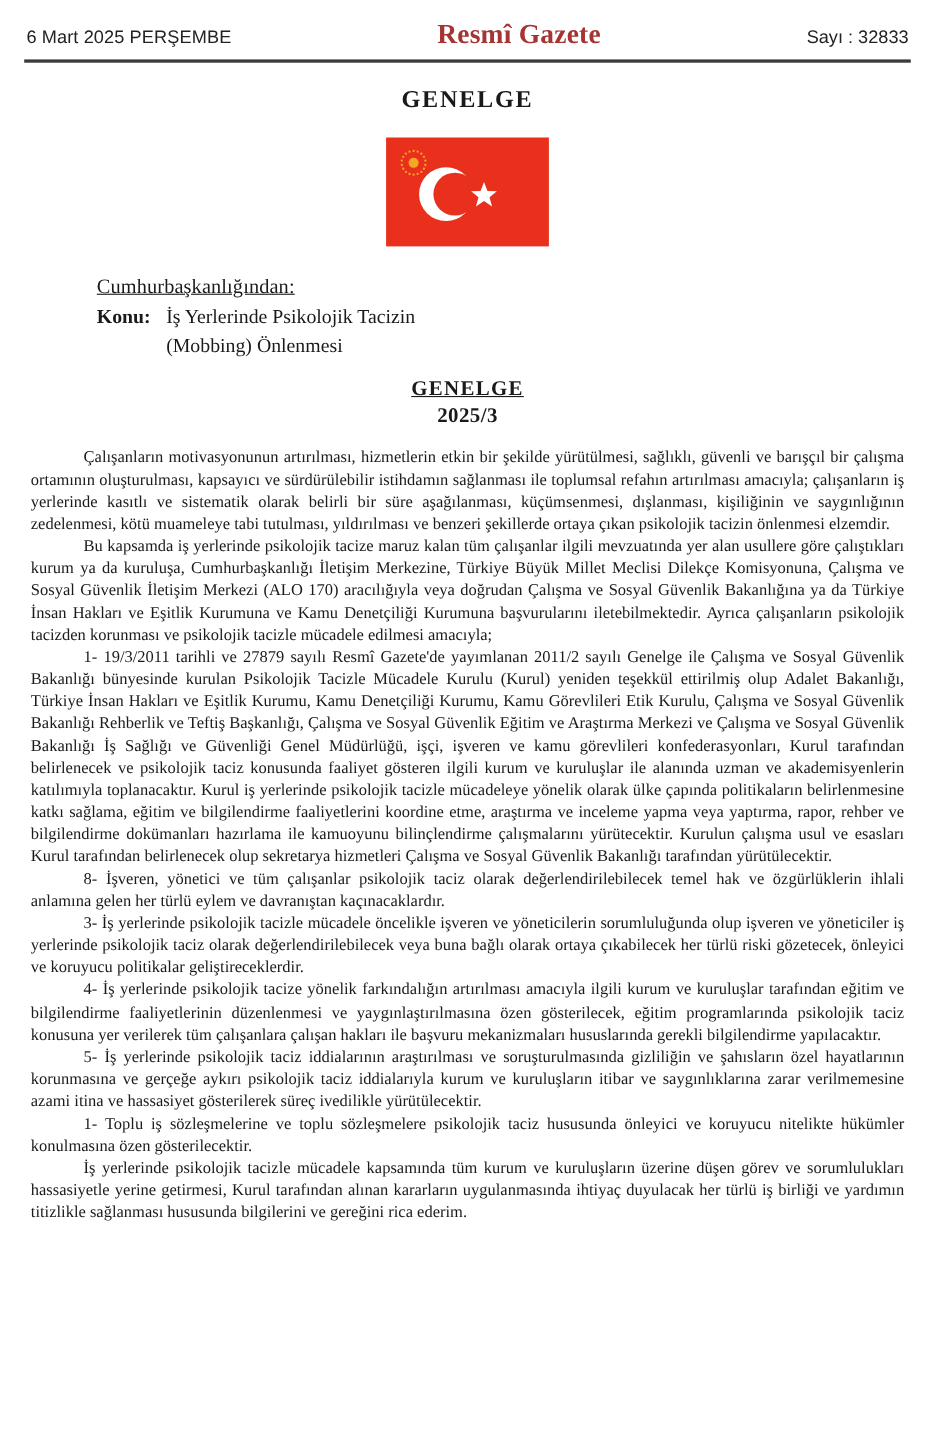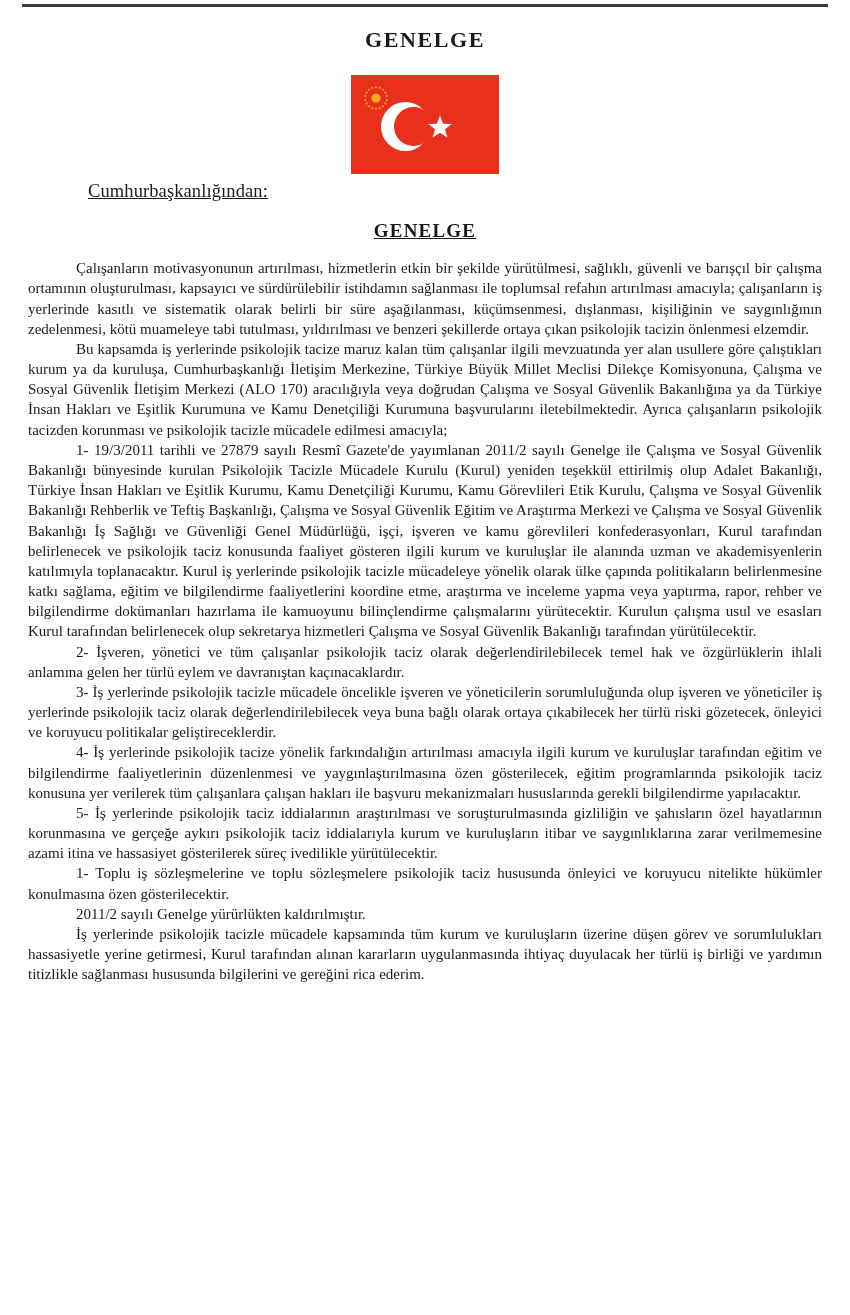--- a/index.html
+++ b/index.html
@@ -122,21 +122,21 @@
     position: absolute;
     left: 10px;
     top: 8px;
     width: 30px;
     height: 30px;
   }
   .sun-emblem svg { display: block; }
 
   
   .subject-block {
-    margin: 4px 0 0 88px;
+    margin: 24px 0 0 88px;
     font-size: 18px;
     line-height: 1.42;
   }
   .from-line {
     text-decoration: underline;
     font-size: 18.5px;
     letter-spacing: 0.1px;
   }
   .subject-row {
     display: flex;
@@ -181,20 +181,25 @@
   .body-text p {
     margin: 0;
     text-indent: 48px;
   }
 </style>
 </head>
 <body>
 
 <div class="page">
 
+  <div class="masthead">
+    <div class="masthead-date">6 Mart 2025 PERŞEMBE</div>
+    <div class="masthead-title">Resmî Gazete</div>
+    <div class="masthead-issue">Sayı : 32833</div>
+  </div>
   <div class="masthead-rule"></div>
 
   <div class="doc-heading">GENELGE</div>
 
   <div class="flag-wrap">
     <div class="flag">
       <div class="sun-emblem">
         <svg viewBox="0 0 30 30" width="30" height="30" aria-hidden="true">
           <g fill="#f5a623">
             <circle cx="15" cy="15" r="4.6"></circle>
@@ -224,32 +229,39 @@
       <div class="flag-star">
         <svg viewBox="0 0 24 24" width="26" height="26" aria-hidden="true">
           <polygon fill="#ffffff" points="12,1.4 14.9,8.9 22.8,9.2 16.6,14.1 18.8,21.8 12,17.3 5.2,21.8 7.4,14.1 1.2,9.2 9.1,8.9"></polygon>
         </svg>
       </div>
     </div>
   </div>
 
   <div class="subject-block">
     <div class="from-line">Cumhurbaşkanlığından:</div>
+    <div class="subject-row">
+      <div class="subject-label">Konu:</div>
+      <div class="subject-value">
+        <div>İş Yerlerinde Psikolojik Tacizin</div>
+        <div>(Mobbing) Önlenmesi</div>
+      </div>
+    </div>
   </div>
 
   <div class="circular-title">
     <span class="underlined">GENELGE</span>
   </div>
+  <div class="circular-number">2025/3</div>
 
   <div class="body-text">
     <p>Çalışanların motivasyonunun artırılması, hizmetlerin etkin bir şekilde yürütülmesi, sağlıklı, güvenli ve barışçıl bir çalışma ortamının oluşturulması, kapsayıcı ve sürdürülebilir istihdamın sağlanması ile toplumsal refahın artırılması amacıyla; çalışanların iş yerlerinde kasıtlı ve sistematik olarak belirli bir süre aşağılanması, küçümsenmesi, dışlanması, kişiliğinin ve saygınlığının zedelenmesi, kötü muameleye tabi tutulması, yıldırılması ve benzeri şekillerde ortaya çıkan psikolojik tacizin önlenmesi elzemdir.</p>
     <p>Bu kapsamda iş yerlerinde psikolojik tacize maruz kalan tüm çalışanlar ilgili mevzuatında yer alan usullere göre çalıştıkları kurum ya da kuruluşa, Cumhurbaşkanlığı İletişim Merkezine, Türkiye Büyük Millet Meclisi Dilekçe Komisyonuna, Çalışma ve Sosyal Güvenlik İletişim Merkezi (ALO 170) aracılığıyla veya doğrudan Çalışma ve Sosyal Güvenlik Bakanlığına ya da Türkiye İnsan Hakları ve Eşitlik Kurumuna ve Kamu Denetçiliği Kurumuna başvurularını iletebilmektedir. Ayrıca çalışanların psikolojik tacizden korunması ve psikolojik tacizle mücadele edilmesi amacıyla;</p>
     <p>1- 19/3/2011 tarihli ve 27879 sayılı Resmî Gazete'de yayımlanan 2011/2 sayılı Genelge ile Çalışma ve Sosyal Güvenlik Bakanlığı bünyesinde kurulan Psikolojik Tacizle Mücadele Kurulu (Kurul) yeniden teşekkül ettirilmiş olup Adalet Bakanlığı, Türkiye İnsan Hakları ve Eşitlik Kurumu, Kamu Denetçiliği Kurumu, Kamu Görevlileri Etik Kurulu, Çalışma ve Sosyal Güvenlik Bakanlığı Rehberlik ve Teftiş Başkanlığı, Çalışma ve Sosyal Güvenlik Eğitim ve Araştırma Merkezi ve Çalışma ve Sosyal Güvenlik Bakanlığı İş Sağlığı ve Güvenliği Genel Müdürlüğü, işçi, işveren ve kamu görevlileri konfederasyonları, Kurul tarafından belirlenecek ve psikolojik taciz konusunda faaliyet gösteren ilgili kurum ve kuruluşlar ile alanında uzman ve akademisyenlerin katılımıyla toplanacaktır. Kurul iş yerlerinde psikolojik tacizle mücadeleye yönelik olarak ülke çapında politikaların belirlenmesine katkı sağlama, eğitim ve bilgilendirme faaliyetlerini koordine etme, araştırma ve inceleme yapma veya yaptırma, rapor, rehber ve bilgilendirme dokümanları hazırlama ile kamuoyunu bilinçlendirme çalışmalarını yürütecektir. Kurulun çalışma usul ve esasları Kurul tarafından belirlenecek olup sekretarya hizmetleri Çalışma ve Sosyal Güvenlik Bakanlığı tarafından yürütülecektir.</p>
-    <p>2- İşveren, yönetici ve tüm çalışanlar psikolojik taciz olarak değerlendirilebilecek temel hak ve özgürlüklerin ihlali anlamına gelen her türlü eylem ve davranıştan kaçınacaklardır.</p>
+    <p>8- İşveren, yönetici ve tüm çalışanlar psikolojik taciz olarak değerlendirilebilecek temel hak ve özgürlüklerin ihlali anlamına gelen her türlü eylem ve davranıştan kaçınacaklardır.</p>
     <p>3- İş yerlerinde psikolojik tacizle mücadele öncelikle işveren ve yöneticilerin sorumluluğunda olup işveren ve yöneticiler iş yerlerinde psikolojik taciz olarak değerlendirilebilecek veya buna bağlı olarak ortaya çıkabilecek her türlü riski gözetecek, önleyici ve koruyucu politikalar geliştireceklerdir.</p>
     <p>4- İş yerlerinde psikolojik tacize yönelik farkındalığın artırılması amacıyla ilgili kurum ve kuruluşlar tarafından eğitim ve bilgilendirme faaliyetlerinin düzenlenmesi ve yaygınlaştırılmasına özen gösterilecek, eğitim programlarında psikolojik taciz konusuna yer verilerek tüm çalışanlara çalışan hakları ile başvuru mekanizmaları hususlarında gerekli bilgilendirme yapılacaktır.</p>
     <p>5- İş yerlerinde psikolojik taciz iddialarının araştırılması ve soruşturulmasında gizliliğin ve şahısların özel hayatlarının korunmasına ve gerçeğe aykırı psikolojik taciz iddialarıyla kurum ve kuruluşların itibar ve saygınlıklarına zarar verilmemesine azami itina ve hassasiyet gösterilerek süreç ivedilikle yürütülecektir.</p>
     <p>1- Toplu iş sözleşmelerine ve toplu sözleşmelere psikolojik taciz hususunda önleyici ve koruyucu nitelikte hükümler konulmasına özen gösterilecektir.</p>
-    <p>2011/2 sayılı Genelge yürürlükten kaldırılmıştır.</p>
     <p>İş yerlerinde psikolojik tacizle mücadele kapsamında tüm kurum ve kuruluşların üzerine düşen görev ve sorumlulukları hassasiyetle yerine getirmesi, Kurul tarafından alınan kararların uygulanmasında ihtiyaç duyulacak her türlü iş birliği ve yardımın titizlikle sağlanması hususunda bilgilerini ve gereğini rica ederim.</p>
   </div>
 
 </div>
 
 </body></html>

